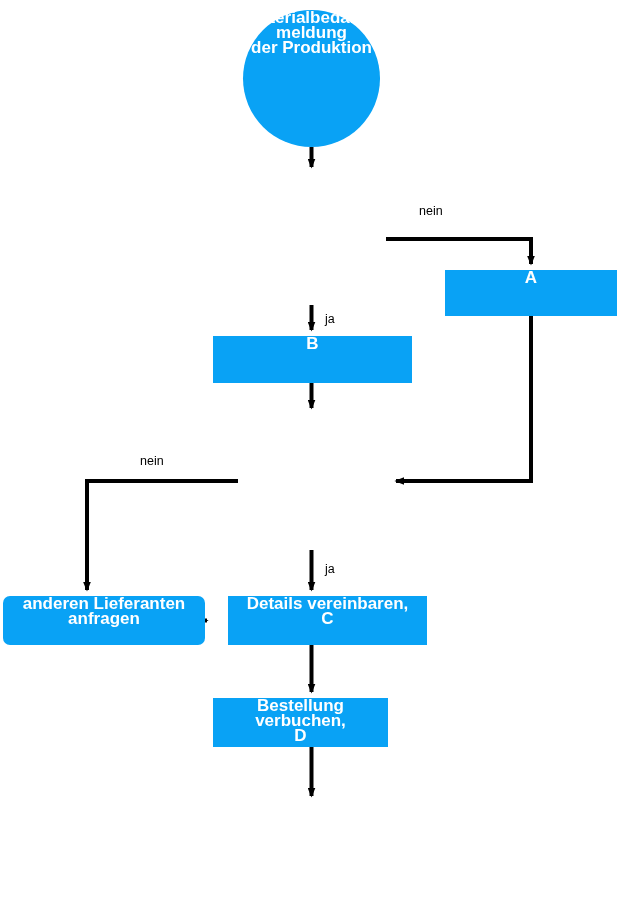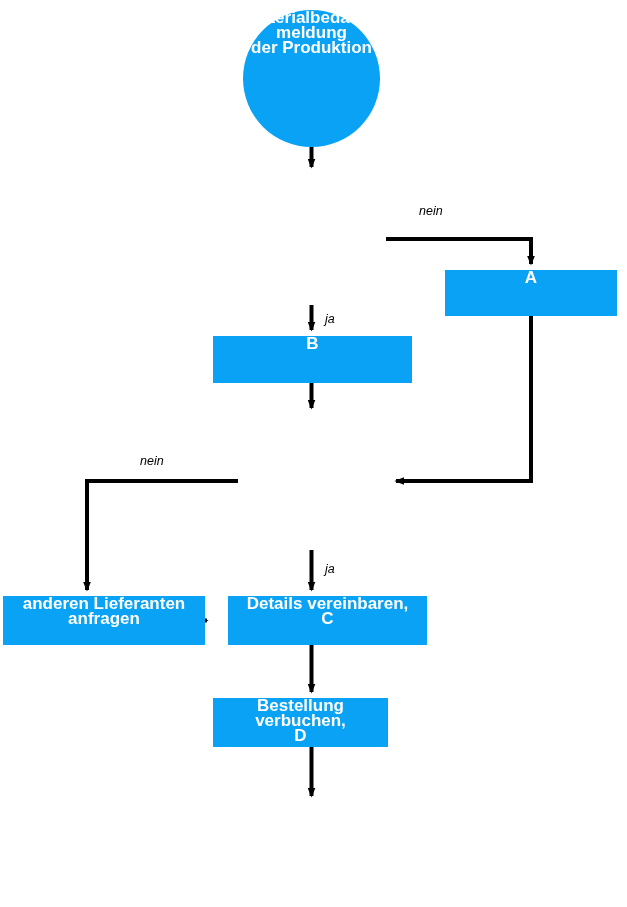--- a/index.html
+++ b/index.html
@@ -71,21 +71,20 @@
     white-space: pre-line;
   }
   .edge-label {
     position: absolute;
     color: #000000;
     font-size: 12.5px;
     line-height: 14px;
     font-weight: normal;
     white-space: nowrap;
     z-index: 4;
-    font-style: italic;
   }
 </style>
 </head>
 <body>
 
 <div id="flow-root">
 
   <svg id="edge-layer" viewBox="0 0 627 907" width="627" height="907" xmlns="http://www.w3.org/2000/svg">
     <defs>
       <marker id="arrowhead" markerWidth="10" markerHeight="8" refX="8.4" refY="4" orient="auto" markerUnits="userSpaceOnUse">
@@ -123,21 +122,21 @@
 
   <div class="node node-process" style="left:445px; top:270px; width:172px; height:46px;">
     <span class="node-label">A</span>
   </div>
 
   <div class="node node-process" style="left:213px; top:336px; width:199px; height:47px;">
     <span class="node-label">B</span>
   </div>
 
 
-  <div class="node node-process" style="left:3px; top:596px; width:202px; height:49px;">
+  <div class="node node-process" style="left:3px; top:596px; width:202px; height:49px;border-radius:7px;">
     <span class="node-label">anderen Lieferanten anfragen</span>
   </div>
 
   <div class="node node-process" style="left:228px; top:596px; width:199px; height:49px;">
     <span class="node-label">Details vereinbaren,
 C</span>
   </div>
 
   <div class="node node-process" style="left:213px; top:698px; width:175px; height:49px;">
     <span class="node-label">Bestellung verbuchen,

